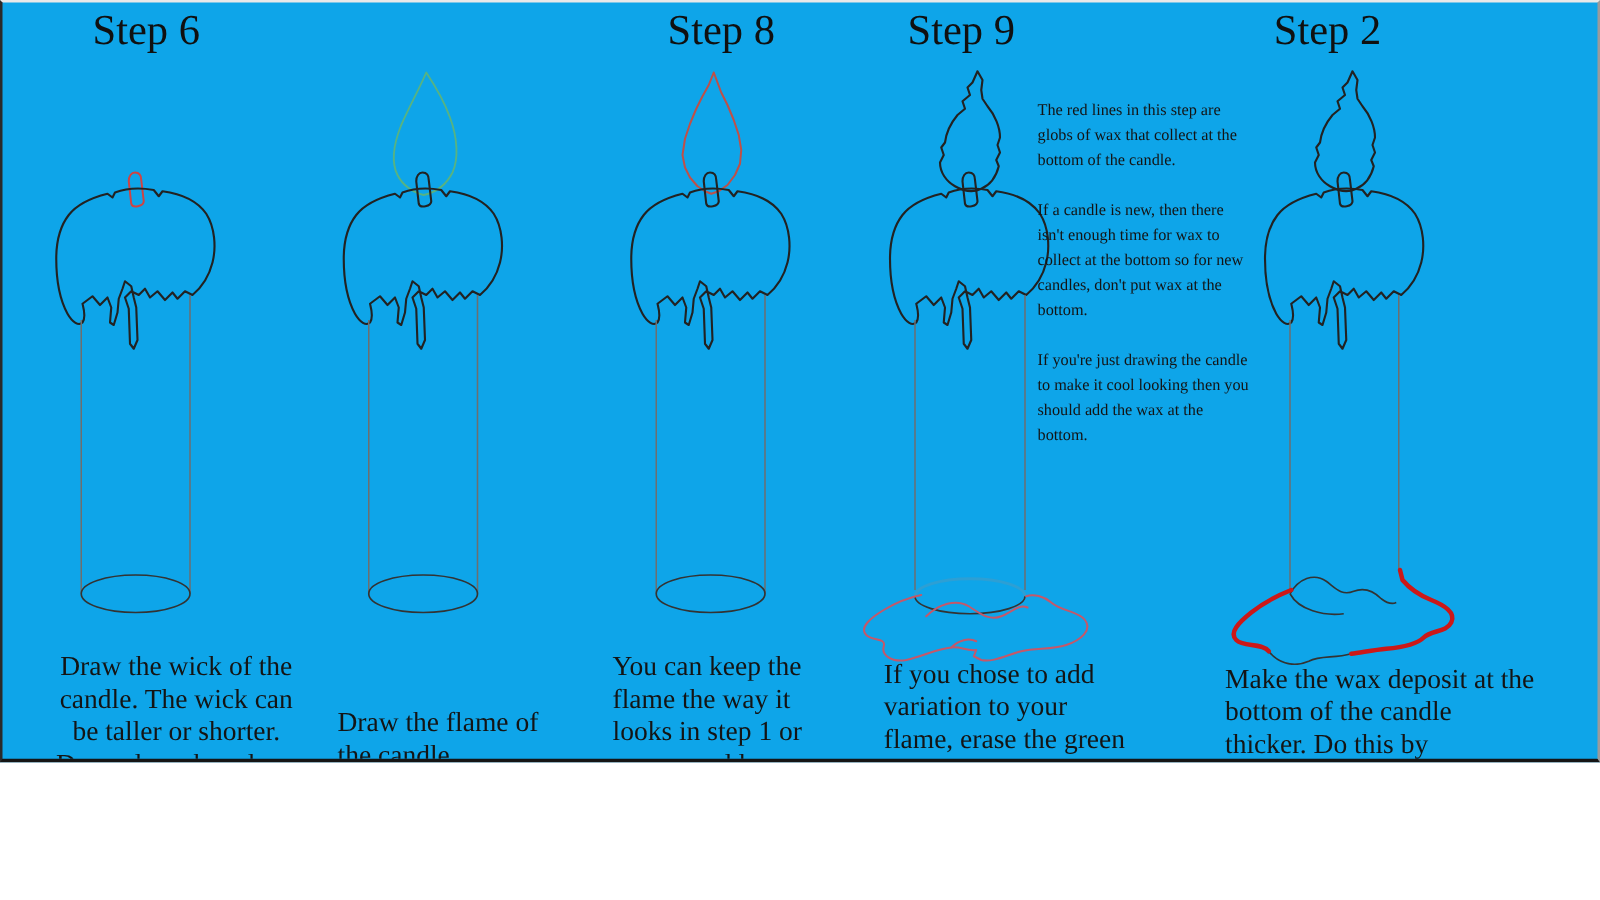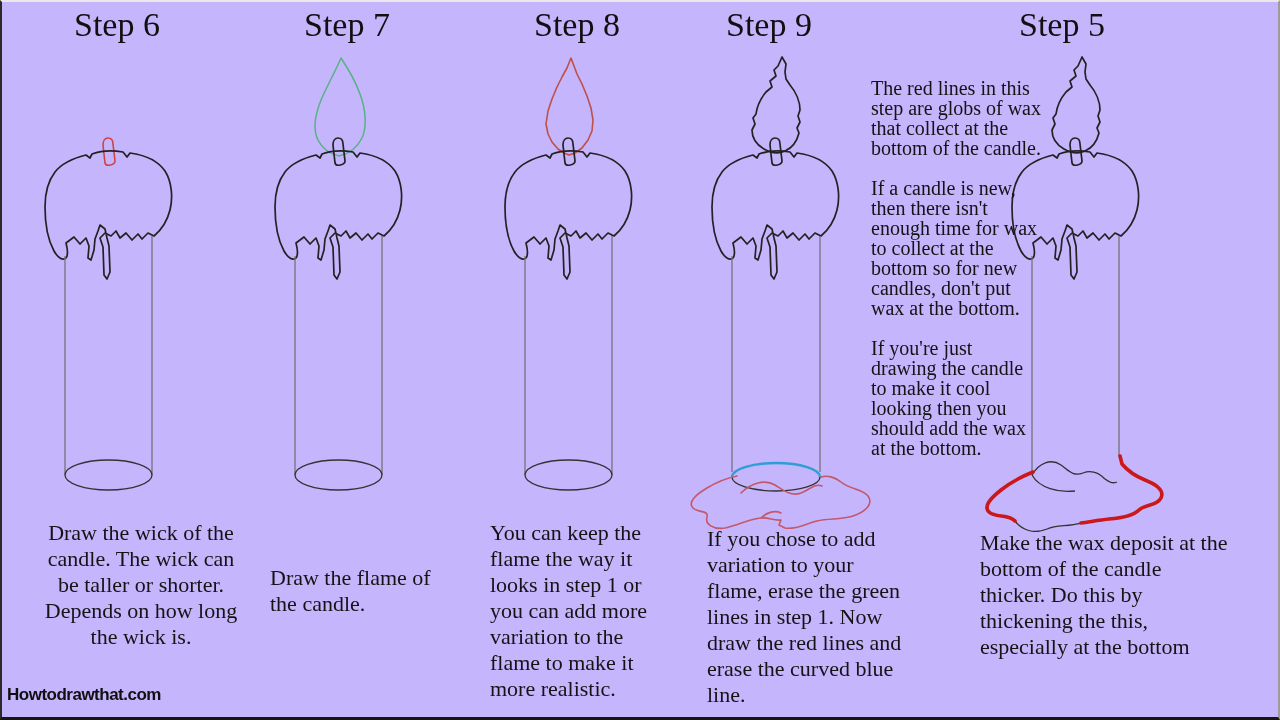--- a/index.html
+++ b/index.html
@@ -1,32 +1,32 @@
 <!DOCTYPE html>
 <html style="--wick-red: #cf4343; --flame-green: #57b382; --flame-red: #bf5048; --back-rim-blue: #2d9fd4; --wax-red: #c4586a; --thick-red: #cc1818;"><head>
 <meta charset="utf-8">
 <style>
   html,body{margin:0;padding:0;background:#fff;}
   .frame{
-    position:relative;width:1280px;height:720px;background:#c4b5fd;overflow:hidden;
+    position:relative;width:1280px;height:610px;background:#0ea5e9;overflow:hidden;
     box-sizing:border-box;
     border-left:2px solid #2a2a2a;border-bottom:3px solid #151515;
     border-right:2px solid #9b9b9b;border-top:2px solid #e9e9e9;
     font-family:"Liberation Serif", serif;color:#151515;text-decoration:underline;
   }
   .step-title{
     position:absolute;top:4px;width:230px;text-align:center;
     font-size:34px;line-height:38px;color:#101010;
   }
   .step-desc{
     position:absolute;font-size:22px;line-height:26px;color:#141414;
   }
   .side-note{
     position:absolute;left:828px;top:76px;width:170px;
-    font-size:20px;line-height:20px;white-space:pre-line;color:#141414;margin-left:41px;
+    font-size:13px;line-height:20px;white-space:pre-line;color:#141414;
   }
   .candle{position:absolute;top:30px;width:245px;height:500px;pointer-events:none;}
   .watermark{
     position:absolute;left:5px;top:683px;
     font-family:"Liberation Sans", sans-serif;font-weight:bold;
     font-size:17px;color:#101010;letter-spacing:-0.5px;
   }
   
   .sk{fill:none;stroke:#222;stroke-width:1.7;stroke-linejoin:round;stroke-linecap:round;}
   .bodyline{fill:none;stroke:#6e6e6e;stroke-width:1.2;}
@@ -37,24 +37,23 @@
   .bluearc{fill:none;stroke:var(--back-rim-blue);stroke-width:2.4;stroke-linecap:round;}
   .wax9{fill:none;stroke:var(--wax-red);stroke-width:1.6;stroke-linejoin:round;stroke-linecap:round;}
   .red10{fill:none;stroke:var(--thick-red);stroke-width:3.6;stroke-linejoin:round;stroke-linecap:round;}
 </style>
 </head>
 <body>
 
 <div class="frame">
 
   <div class="step-title" style="left:0px">Step 6</div>
-  <div class="step-title" style="left:230px">Step 7</div>
   <div class="step-title" style="left:460px">Step 8</div>
   <div class="step-title" style="left:652px">Step 9</div>
-  <div class="step-title" style="left:945px">Step 5</div>
+  <div class="step-title" style="left:945px">Step 2</div>
 
   <svg class="candle" style="left:0px" viewBox="0 0 245 500">
     <path class="wickred" d="M103,131 L101,113 C101,109 103,106 106,106 C109,106 111,108 111,112 L113,129 C113,133 104,135 103,131 Z"></path>
     <path class="sk" d="M152,204 C158,199 165,190 168,178 C171,166 170,150 163,139 C156,129 143,123 128,121 L125,125 121,120 C110,118 98,119 90,122 L88,126 84,123 C72,126 60,131 53,140 C46,149 43,161 43,175 C43,192 46,208 52,219 C56,226 61,229 64,226 C67,222 65,215 64,211 L72,205 78,212 84,206 L87,214 86,226 89,228 92,218 93,207 L96,199 98,193 103,197 L105,206 107,214 108,240 105,247 102,243 101,215 98,206 L103,201 109,204 114,199 118,206 124,201 130,208 136,202 140,207 146,201 152,204 Z"></path>
     <line class="bodyline" x1="63" y1="224" x2="63" y2="443"></line>
     <line class="bodyline" x1="150" y1="204" x2="150" y2="443"></line>
     <ellipse class="baseln" cx="106.5" cy="443" rx="43.5" ry="15"></ellipse>
   </svg>
 
   <svg class="candle" style="left:230px" viewBox="0 0 245 500">

